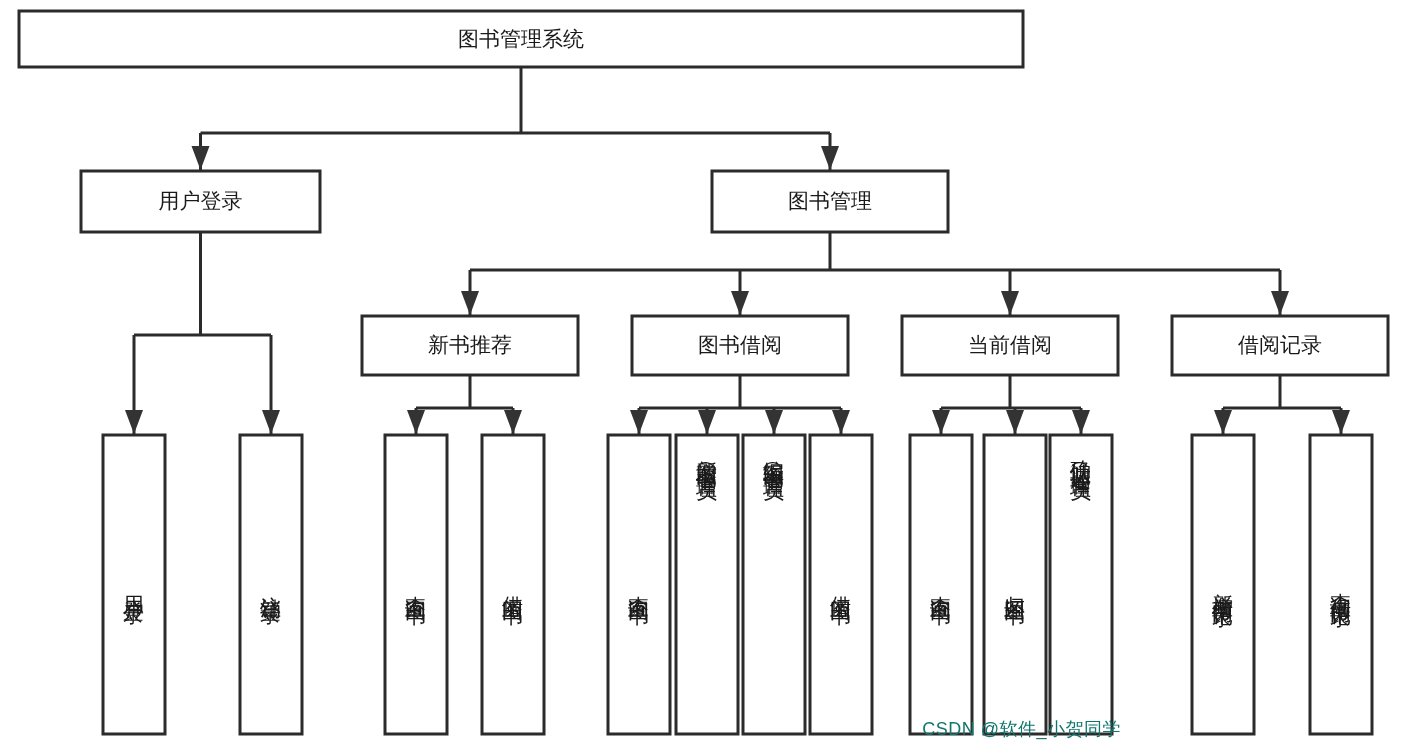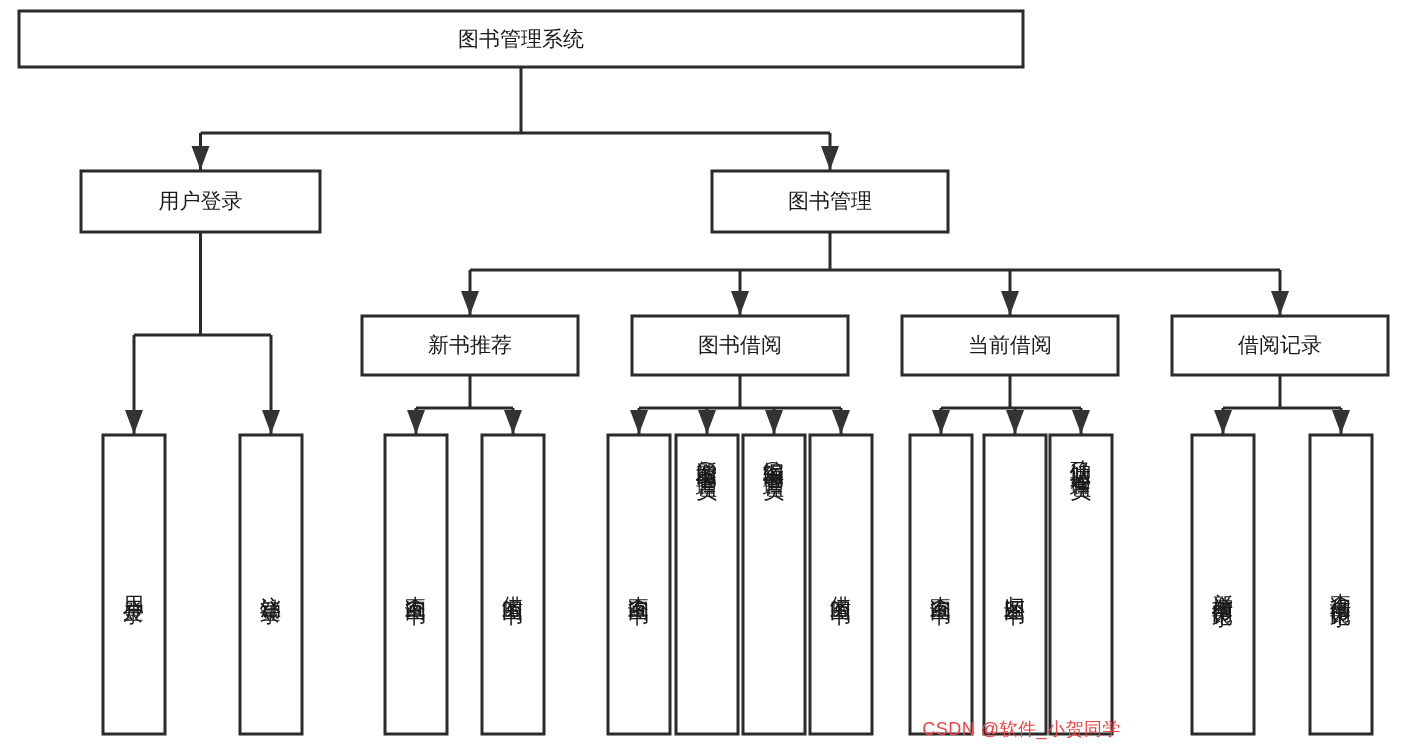--- a/index.html
+++ b/index.html
@@ -67,21 +67,21 @@
   }
   .vlabel-wrap.center-v {
     align-items: center;
   }
   .watermark {
     position: absolute;
     right: 14px;
     bottom: 6px;
     font-family: "Liberation Sans", "DejaVu Sans", sans-serif;
     font-size: 18px;
-    color: #ef4444;
+    color: #0f766e;
     white-space: nowrap;
     letter-spacing: 0.5px;
   }
 </style>
 </head>
 <body>
 
 <div id="diagram-root">
 
   <svg class="flow-svg" viewBox="0 0 1405 747">

